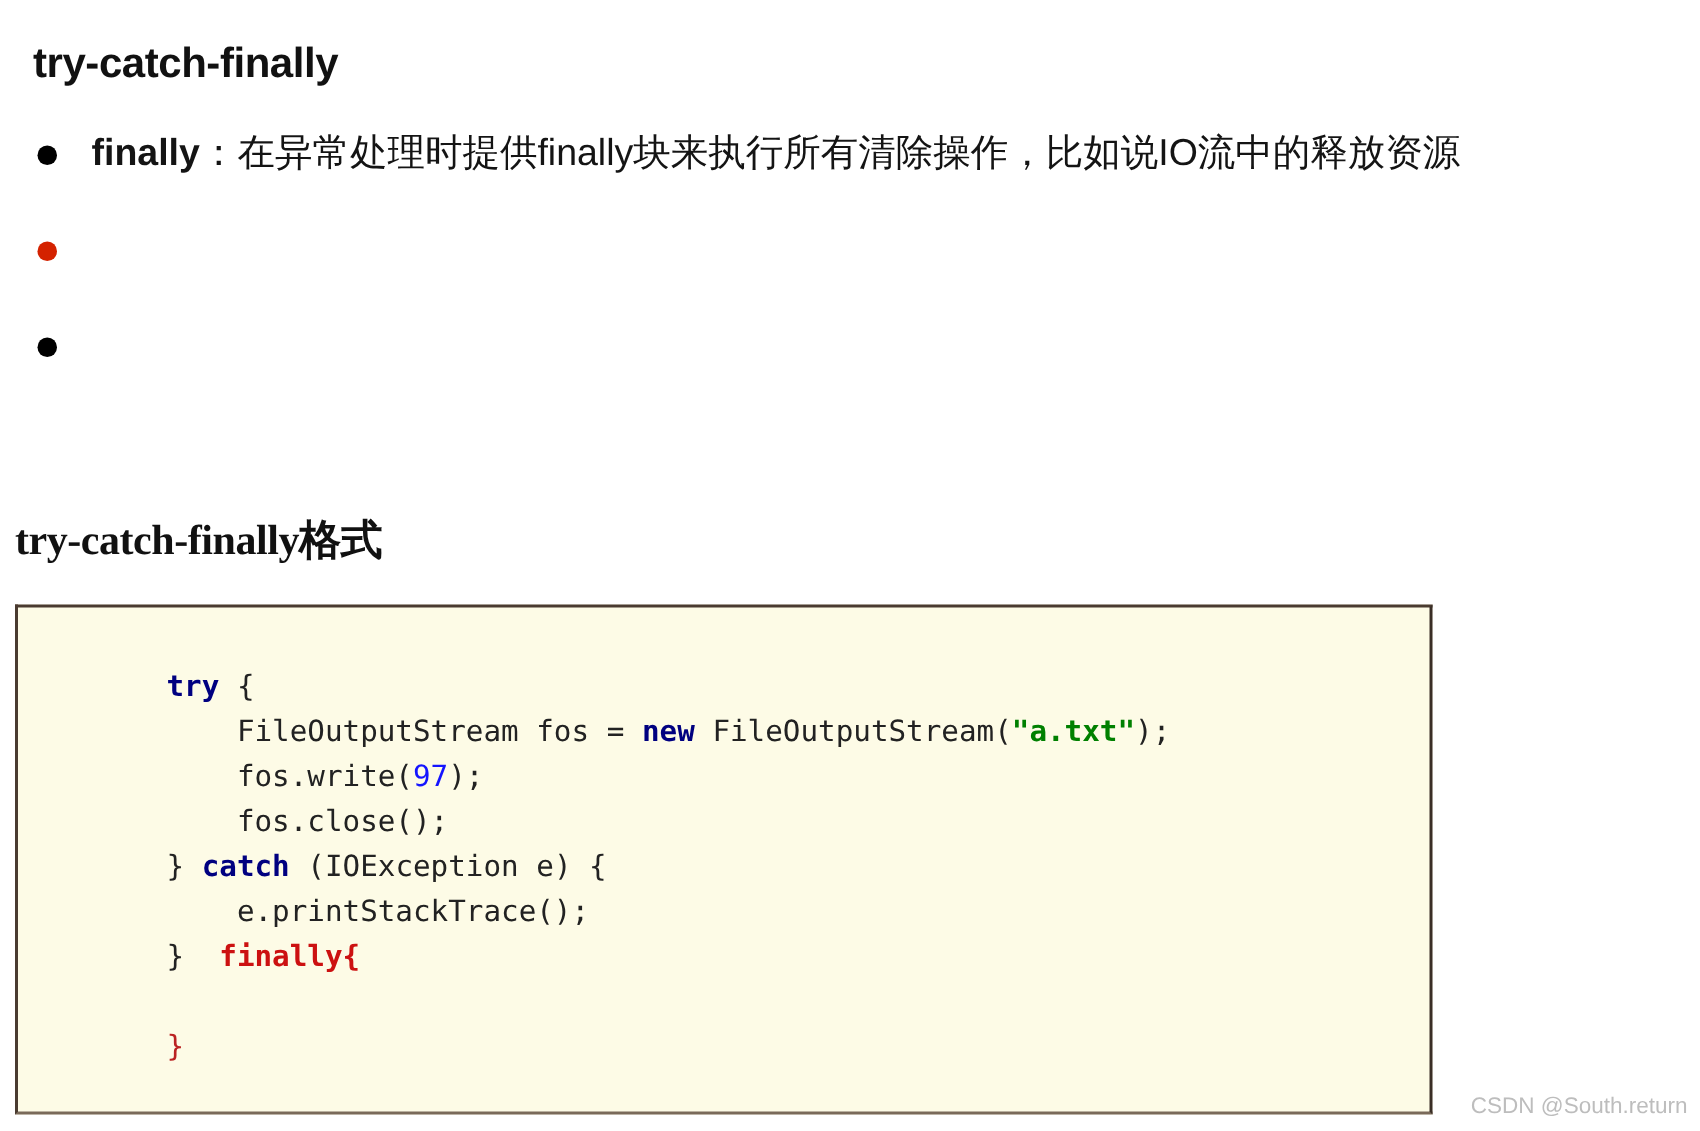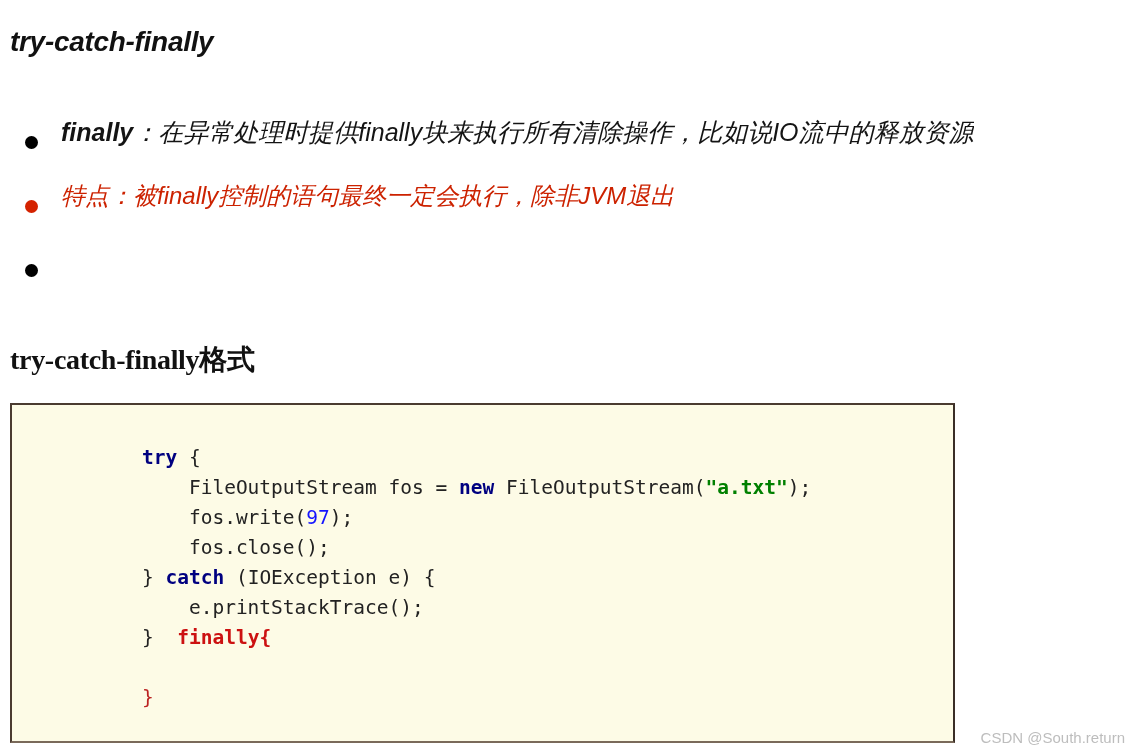--- a/index.html
+++ b/index.html
@@ -18,36 +18,35 @@
 
   
   .h-title {
     position: absolute;
     font-size: 28px;
     font-weight: bold;
     letter-spacing: -0.3px;
     color: #111111;
     white-space: nowrap;
   }
-  #title-main { left: 10px; top: 7px; font-style: italic; }
+  #title-main { left: 22px; top: 7px; }
   #title-format { left: 10px; top: 318px; font-family: Liberation Serif, serif; }
 
   
   .bullet-list {
     position: absolute;
     left: 0;
     top: 85px;
     width: 1133px;
   }
   .bullet-row {
     display: flex;
-    align-items: flex-end;
+    align-items: flex-start;
     height: 64px;
     white-space: nowrap;
-    font-style: italic;
   }
   .bullet-dot {
     flex: 0 0 auto;
     width: 13px;
     height: 13px;
     border-radius: 50%;
     background: #000000;
     margin-left: 25px;
     margin-right: 23px;
     margin-top: 12px;
@@ -73,21 +72,21 @@
     background: #fdfbe6;
     border-top: 2px solid #4a3b30;
     border-left: 2px solid #4a3b30;
     border-right: 2px solid #3a2e26;
     border-bottom: 2px solid #7a6a5a;
     box-sizing: border-box;
     overflow: hidden;
   }
   #code-pre {
     margin: 0;
-    padding: 38px 0 0 83px;
+    padding: 38px 0 0 52px;
     font-family: "DejaVu Sans Mono", "Liberation Mono", monospace;
     font-size: 19.5px;
     line-height: 30px;
     color: #222222;
     white-space: pre;
     letter-spacing: 0px;
   }
   .tok-kw      { color: #000080; font-weight: bold; }
   .tok-fin     { color: #cc1111; font-weight: bold; }
   .tok-str     { color: #008000; font-weight: bold; }
@@ -113,21 +112,20 @@
 
 <div class="bullet-list">
 
   <div class="bullet-row">
     <span class="bullet-dot" style="background: rgb(0, 0, 0);"></span>
     <span class="bullet-text" style="color: rgb(20, 20, 20);"><b>finally</b><span>：在异常处理时提供finally块来执行所有清除操作，比如说IO流中的释放资源</span></span>
   </div>
 
   <div class="bullet-row red">
     <span class="bullet-dot" style="background: rgb(212, 34, 0);"></span>
-    <span class="bullet-text" style="color: rgb(204, 34, 0);"><span>特点：被finally控制的语句最终一定会执行，除非JVM退出</span></span>
   </div>
 
   <div class="bullet-row">
     <span class="bullet-dot" style="background: rgb(0, 0, 0);"></span>
   </div>
 
 </div>
 
 <h2 class="h-title" id="title-format">try-catch-finally格式</h2>
 

